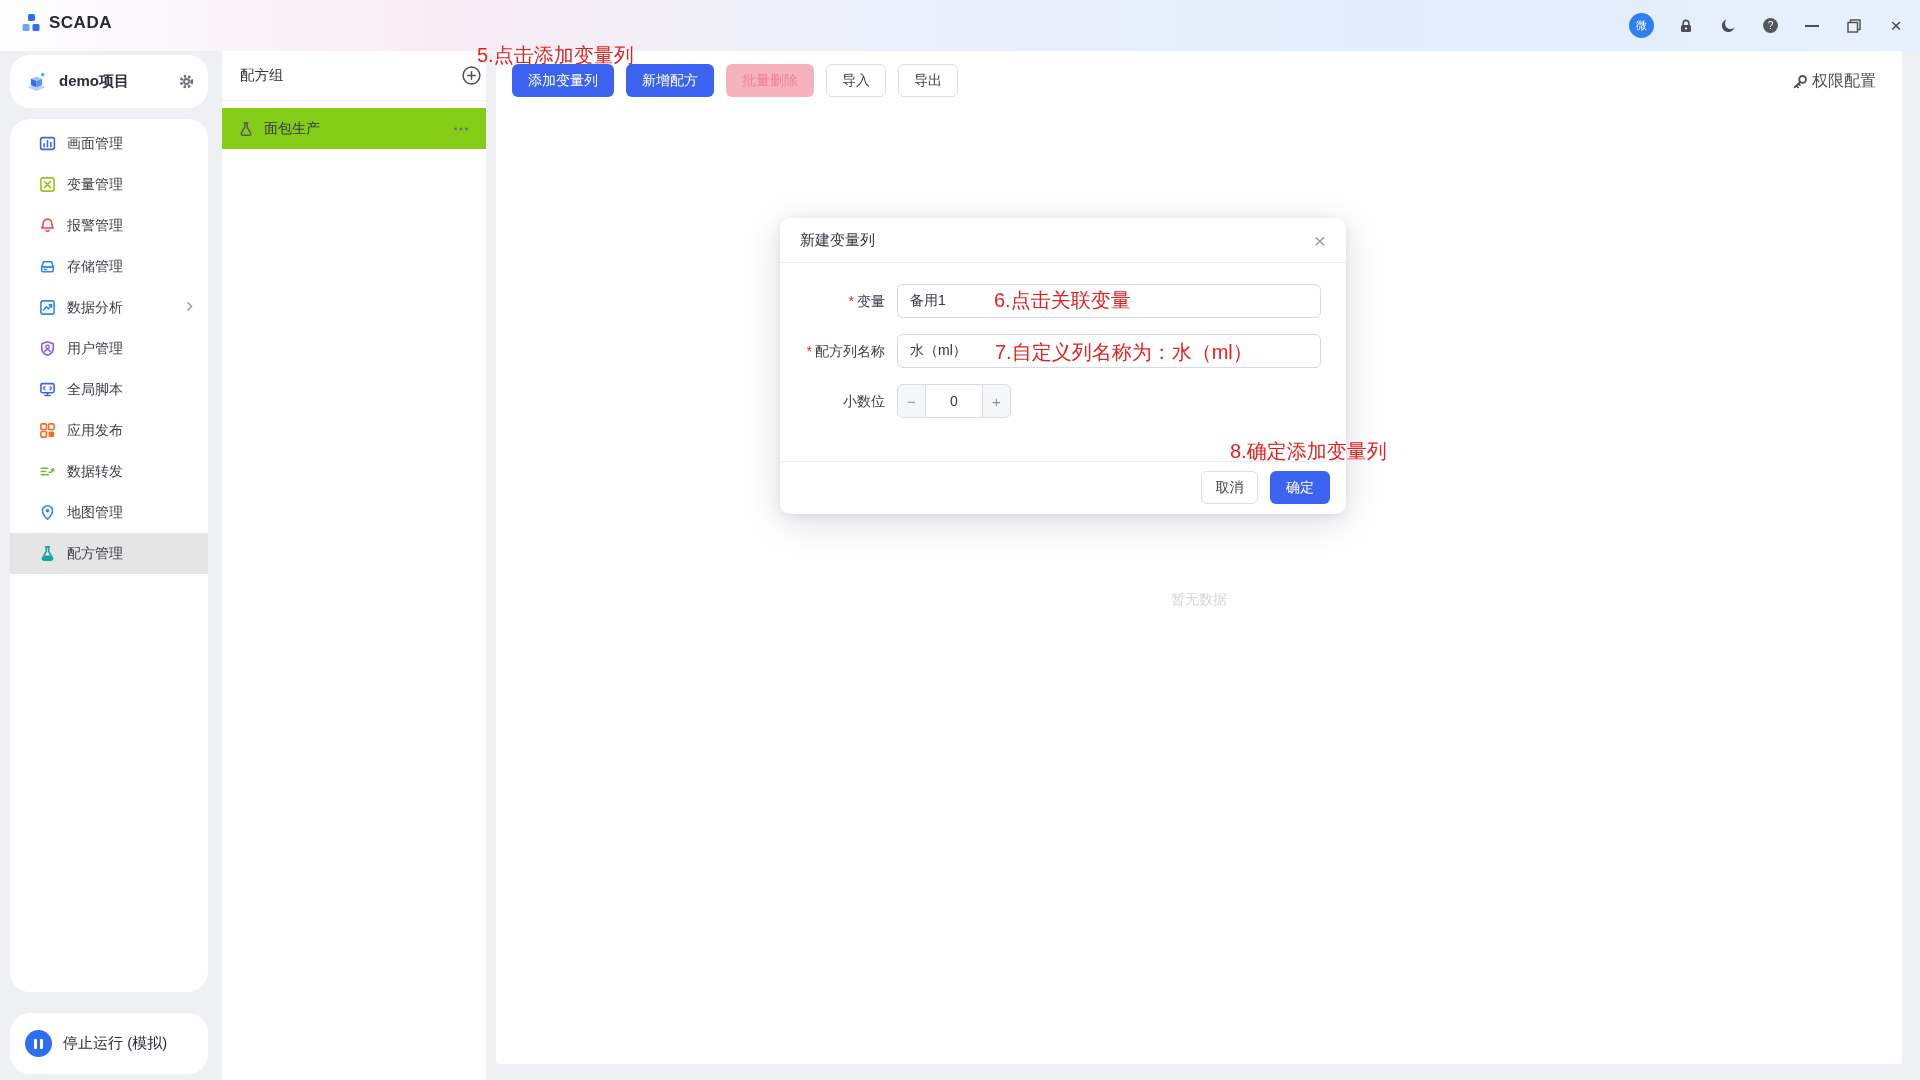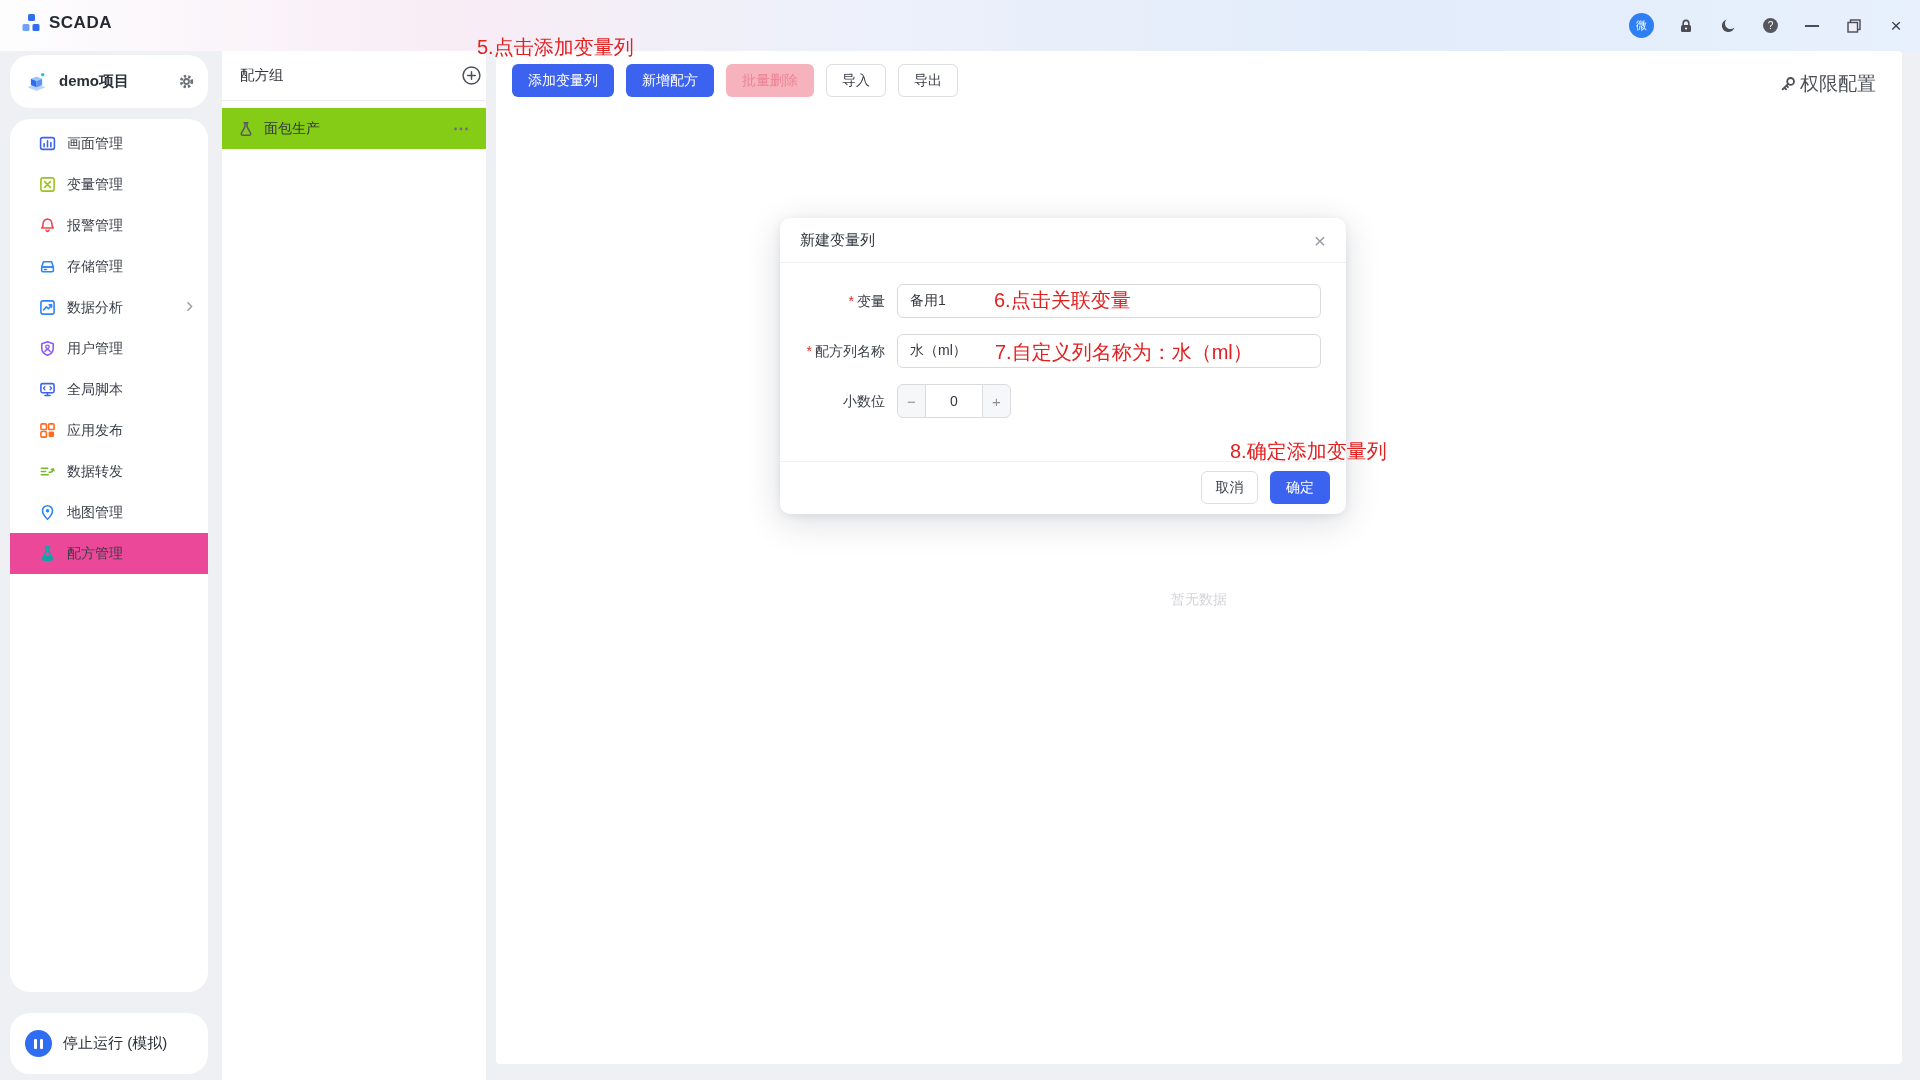--- a/index.html
+++ b/index.html
@@ -18,21 +18,21 @@
   .tb-ic { width:20px; height:20px; display:flex; align-items:center; justify-content:center; cursor:pointer; color:#4a4b53; }
   .winline { width:14px; height:2px; background:#4a4b53; }
   .close-x { font-size:19px; color:#3e3f47; line-height:1; }
 
   
   .card { position:absolute; background:#fff; border-radius:20px; }
   .project-card { left:10px; top:55px; width:198px; height:53px; display:flex; align-items:center; padding:0 13px; gap:9px; }
   .project-name { font-size:15px; font-weight:bold; color:#2b2f38; flex:1; }
   .menu-card { left:10px; top:119px; width:198px; height:873px; padding-top:4px; }
   .menu-item { position:relative; height:41px; display:flex; align-items:center; gap:11px; padding:0 14px 0 29px; cursor:pointer; font-size:14px; color:#3a3e47; }
-  .menu-item.selected { background:#ec4899; }
+  .menu-item.selected { background:#e5e5e5; }
   .menu-item .chev { position:absolute; right:12px; top:13px; }
   .run-card { left:10px; top:1013px; width:198px; height:61px; display:flex; align-items:center; gap:11px; padding:0 15px; cursor:pointer; }
   .run-circle { width:27px; height:27px; border-radius:50%; background:#2f6ef2; display:flex; align-items:center; justify-content:center; gap:3px; }
   .run-circle i { display:block; width:3px; height:10px; background:#fff; border-radius:1px; }
   .run-label { font-size:15px; font-weight:500; color:#2b2f38; }
 
   
   .groups { position:absolute; left:222px; top:51px; width:264px; height:1029px; background:#fff; }
   .groups-header { height:49px; display:flex; align-items:center; padding:0 4px 0 18px; }
   .groups-title { font-size:14.5px; color:#33363d; flex:1; }
@@ -40,21 +40,21 @@
   .group-item { margin-top:7px; height:41px; background:#84cc16; display:flex; align-items:center; gap:10px; padding:0 16px; cursor:pointer; }
   .group-item-label { flex:1; font-size:14px; color:#33363d; }
 
   
   .main { position:absolute; left:496px; top:51px; width:1406px; height:1013px; background:#fff; border-radius:4px; }
   .toolbar { position:absolute; left:16px; top:13px; display:flex; gap:12px; }
   .btn { height:33px; border-radius:6px; font-size:14px; display:flex; align-items:center; justify-content:center; padding:0 15px; cursor:pointer; border:1px solid transparent; white-space:nowrap; }
   .btn-primary { background:#3c63f0; color:#fff; }
   .btn-danger-disabled { background:#f6b3bd; color:#ec8495; cursor:not-allowed; }
   .btn-plain { background:#fff; border-color:#dcdee2; color:#3a3e47; }
-  .perm { position:absolute; right:26px; top:20px; display:flex; align-items:center; gap:4px; color:#4c4f57; font-size:19px; cursor:pointer; }
+  .perm { position:absolute; right:26px; top:20px; display:flex; align-items:center; gap:4px; color:#4c4f57; font-size:16px; cursor:pointer; }
 
   .thead { position:absolute; left:0; top:62px; width:1406px; height:50px; background:#fafafa; border-top:1px solid #eceef0; border-bottom:1px solid #eceef0; }
   .th-divider { position:absolute; top:14px; width:1px; height:22px; background:#e7e8ea; }
   .th-checkbox { position:absolute; left:18px; top:17px; width:16px; height:16px; background:#f0f0f1; border:1px solid #dbdcdf; border-radius:3px; cursor:pointer; }
   .th { position:absolute; top:0; height:50px; display:flex; align-items:center; font-size:14px; color:#41444c; }
   .empty { position:absolute; left:0; top:540px; width:1406px; text-align:center; color:#d4d5da; font-size:14px; }
 
   
   .modal { position:absolute; left:780px; top:218px; width:566px; height:296px; background:#fff; border-radius:10px;
     box-shadow:0 8px 36px rgba(15,23,50,.14), 0 2px 8px rgba(15,23,50,.08); }
@@ -71,21 +71,21 @@
   .step-btn.minus { border-radius:6px 0 0 6px; }
   .step-btn.plus { border-radius:0 6px 6px 0; }
   .step-val { width:56px; height:34px; border-top:1px solid #dadbde; border-bottom:1px solid #dadbde; background:#fff;
     display:flex; align-items:center; justify-content:center; font-size:14px; color:#33363d; }
   .modal-footer { position:absolute; left:0; top:243px; width:566px; height:39px; border-top:1px solid #f0f0f1; }
   .btn-cancel { position:absolute; left:421px; top:9px; width:57px; height:33px; }
   .btn-ok { position:absolute; left:490px; top:9px; width:60px; height:33px; }
 
   
   .annot { position:absolute; color:#e32020; font-size:20px; font-weight:500; white-space:nowrap; z-index:30; }
-  .annot5 { left:477px; top:34px;text-align:center; }
+  .annot5 { left:477px; top:42px;text-align:center; }
   .annot6 { left:994px; top:287px; }
   .annot7 { left:995px; top:339px; }
   .annot8 { left:1230px; top:438px; }
 
   svg { display:block; }
 </style>
 </head>
 <body>
 <div class="page">
 

